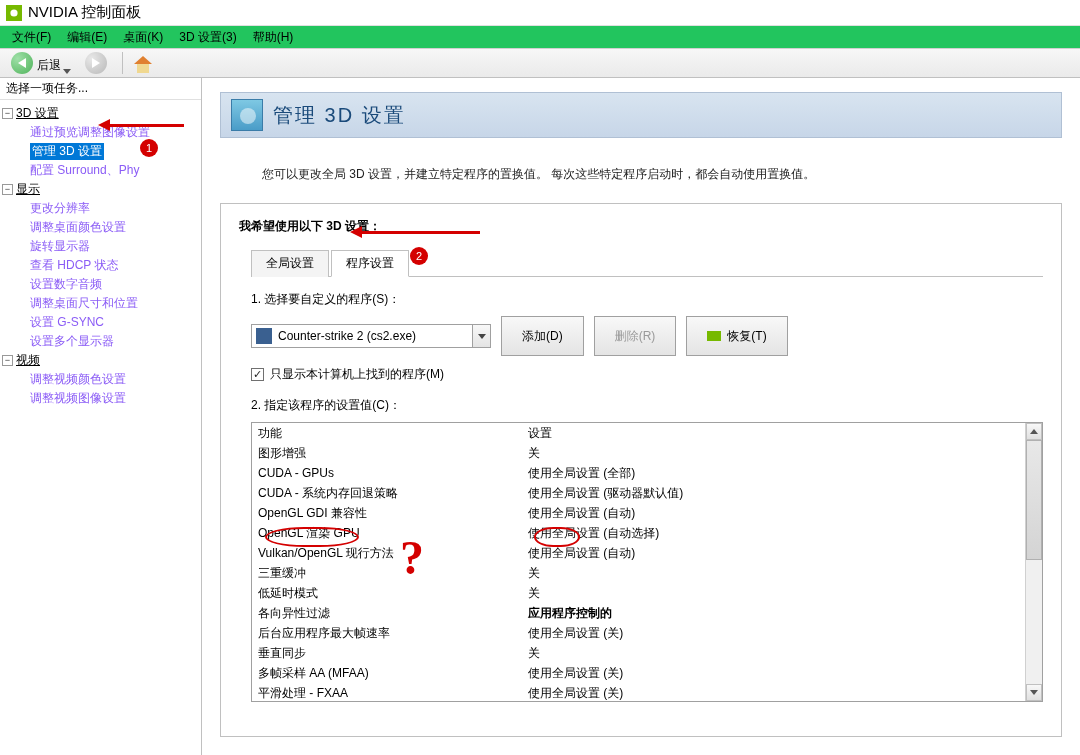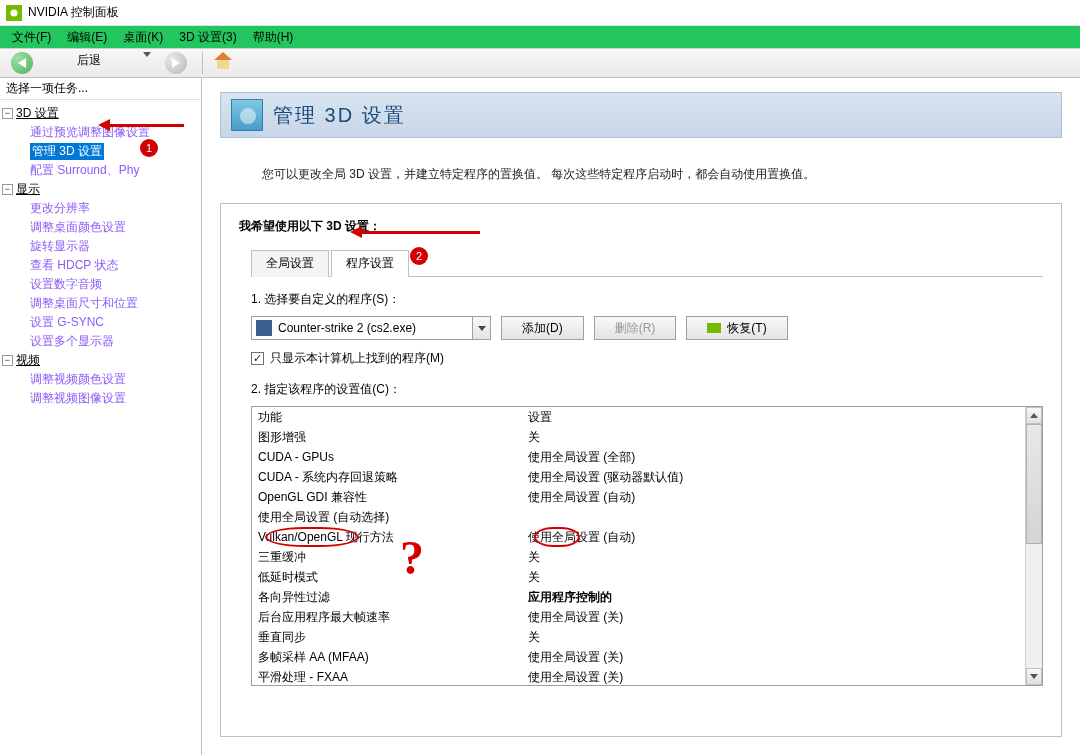--- a/index.html
+++ b/index.html
@@ -1,27 +1,27 @@
 <!DOCTYPE html>
 <html><head>
   <meta charset="utf-8">
   <style>
     * { box-sizing: border-box; margin: 0; padding: 0; }
     body { font-family: "Microsoft YaHei", Tahoma, sans-serif; font-size: 12px; color: #000; background: #fff; width: 1080px; height: 755px; overflow: hidden; }
     
     .titlebar { height: 26px; display: flex; align-items: center; padding: 0 6px; background: #fff; border-bottom: 1px solid #e0e0e0; }
     .titlebar .app-icon { width: 16px; height: 16px; background: #76b900; margin-right: 6px; display: inline-flex; align-items: center; justify-content: center; }
     .titlebar .app-icon svg { width: 12px; height: 12px; }
-    .titlebar-text { font-size: 12px; }
+    .titlebar-text { font-size: 15px; }
     
     .menubar { height: 22px; display: flex; align-items: center; padding: 0 4px; background: #22c55e; }
     .menubar span { padding: 2px 8px; cursor: default; }
     
     .toolbar { height: 30px; display: flex; align-items: center; padding: 0 4px; background: linear-gradient(#f7f7f7, #eaeaea); border-top: 1px solid #d0d0d0; border-bottom: 1px solid #c0c0c0; }
-    .tb-btn { display: inline-flex; align-items: flex-start; height: 24px; padding: 0 6px; border: 1px solid transparent; border-radius: 3px; cursor: default; gap: 40px; }
+    .tb-btn { display: inline-flex; align-items: flex-end; height: 24px; padding: 0 6px; border: 1px solid transparent; border-radius: 3px; cursor: default; }
     .tb-circle { width: 22px; height: 22px; border-radius: 50%; background: radial-gradient(circle at 30% 30%, #9fe0a8, #4fb35a); display: inline-flex; align-items: center; justify-content: center; margin-right: 4px; }
     .tb-circle-grey { background: radial-gradient(circle at 30% 30%, #e8e8e8, #b8b8b8); }
     .tb-arrow-left { width: 0; height: 0; border-top: 5px solid transparent; border-bottom: 5px solid transparent; border-right: 8px solid #fff; }
     .tb-arrow-right { width: 0; height: 0; border-top: 5px solid transparent; border-bottom: 5px solid transparent; border-left: 8px solid #fff; }
     .tb-dd { width: 0; height: 0; border-left: 4px solid transparent; border-right: 4px solid transparent; border-top: 5px solid #555; margin-left: 2px; }
     .tb-sep { width: 1px; height: 22px; background: #c0c0c0; margin: 0 4px; }
     .home-icon { width: 18px; height: 18px; position: relative; }
     .home-icon .roof { width: 0; height: 0; border-left: 9px solid transparent; border-right: 9px solid transparent; border-bottom: 8px solid #e08030; position: absolute; top: 0; left: 0; }
     .home-icon .wall { width: 12px; height: 9px; background: #f0d890; position: absolute; top: 8px; left: 3px; }
     
@@ -55,21 +55,21 @@
     .tab-body { padding: 14px 0 0 12px; flex: 1; display: flex; flex-direction: column; overflow: hidden; }
     .step { margin-bottom: 8px; }
     .step-row { display: flex; align-items: center; gap: 10px; margin-bottom: 10px; }
     
     .combo { display: flex; align-items: center; width: 240px; height: 24px; border: 1px solid #a0a0a0; background: #fff; }
     .combo-icon { width: 16px; height: 16px; margin: 0 4px; background: #3a6090; display: inline-block; }
     .combo-text { flex: 1; padding: 0 2px; font-size: 12px; overflow: hidden; white-space: nowrap; }
     .combo-btn { width: 18px; height: 22px; border-left: 1px solid #a0a0a0; background: linear-gradient(#f8f8f8,#e4e4e4); display: inline-flex; align-items: center; justify-content: center; }
     .combo-btn span { width: 0; height: 0; border-left: 4px solid transparent; border-right: 4px solid transparent; border-top: 5px solid #444; }
     
-    .btn { height: 24px; padding: 0 20px; border: 1px solid #a0a0a0; background: linear-gradient(#f8f8f8,#e4e4e4); display: inline-flex; align-items: center; cursor: default; font-size: 12px; }
+    .btn { height: 40px; padding: 0 20px; border: 1px solid #a0a0a0; background: linear-gradient(#f8f8f8,#e4e4e4); display: inline-flex; align-items: center; cursor: default; font-size: 12px; }
     .btn.disabled { color: #999; }
     .btn .nv { width: 14px; height: 10px; background: #76b900; margin-right: 6px; display: inline-block; }
     
     .chk-row { display: flex; align-items: center; margin-bottom: 14px; }
     .chk { width: 13px; height: 13px; border: 1px solid #707070; background: #fff; margin-right: 6px; display: inline-flex; align-items: center; justify-content: center; }
     .chk::after { content: "✓"; font-size: 11px; color: #222; line-height: 1; }
     
     .grid-wrap { border: 1px solid #a0a0a0; flex: 1; display: flex; overflow: hidden; margin-bottom: 14px; max-height: 280px; }
     .grid { flex: 1; overflow: hidden; }
     .grid-row { display: flex; padding: 1px 6px; line-height: 18px; }
@@ -276,20 +276,21 @@
               </div>
               <div class="grid-row">
                 <div class="grid-c1">CUDA - 系统内存回退策略</div>
                 <div class="grid-c2">使用全局设置 (驱动器默认值)</div>
               </div>
               <div class="grid-row">
                 <div class="grid-c1">OpenGL GDI 兼容性</div>
                 <div class="grid-c2">使用全局设置 (自动)</div>
               </div>
               <div class="grid-row">
+                <div class="grid-c1">OpenGL 渲染 GPU</div>
                 <div class="grid-c2">使用全局设置 (自动选择)</div>
               </div>
               <div class="grid-row">
                 <div class="grid-c1">Vulkan/OpenGL 现行方法</div>
                 <div class="grid-c2">使用全局设置 (自动)</div>
               </div>
               <div class="grid-row">
                 <div class="grid-c1">三重缓冲</div>
                 <div class="grid-c2">关</div>
               </div>

